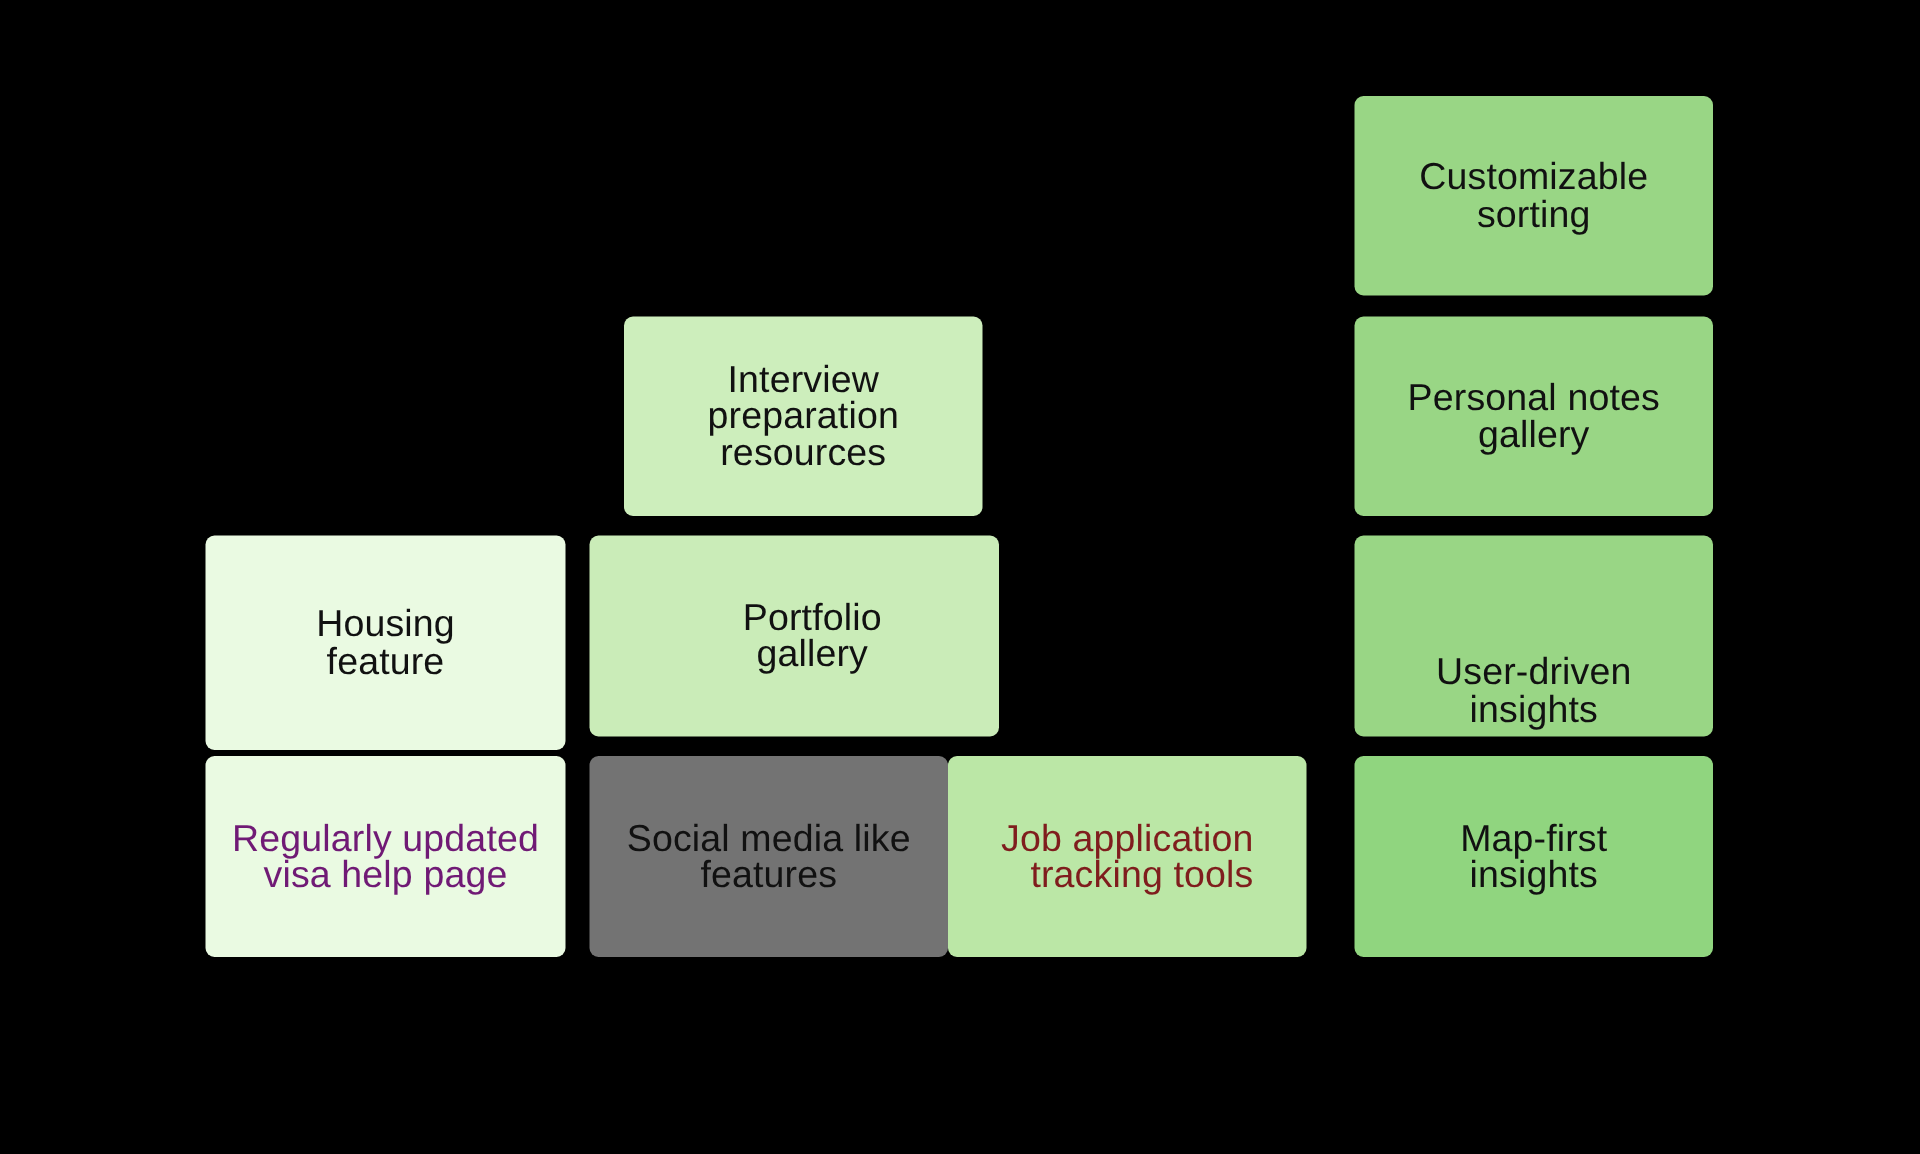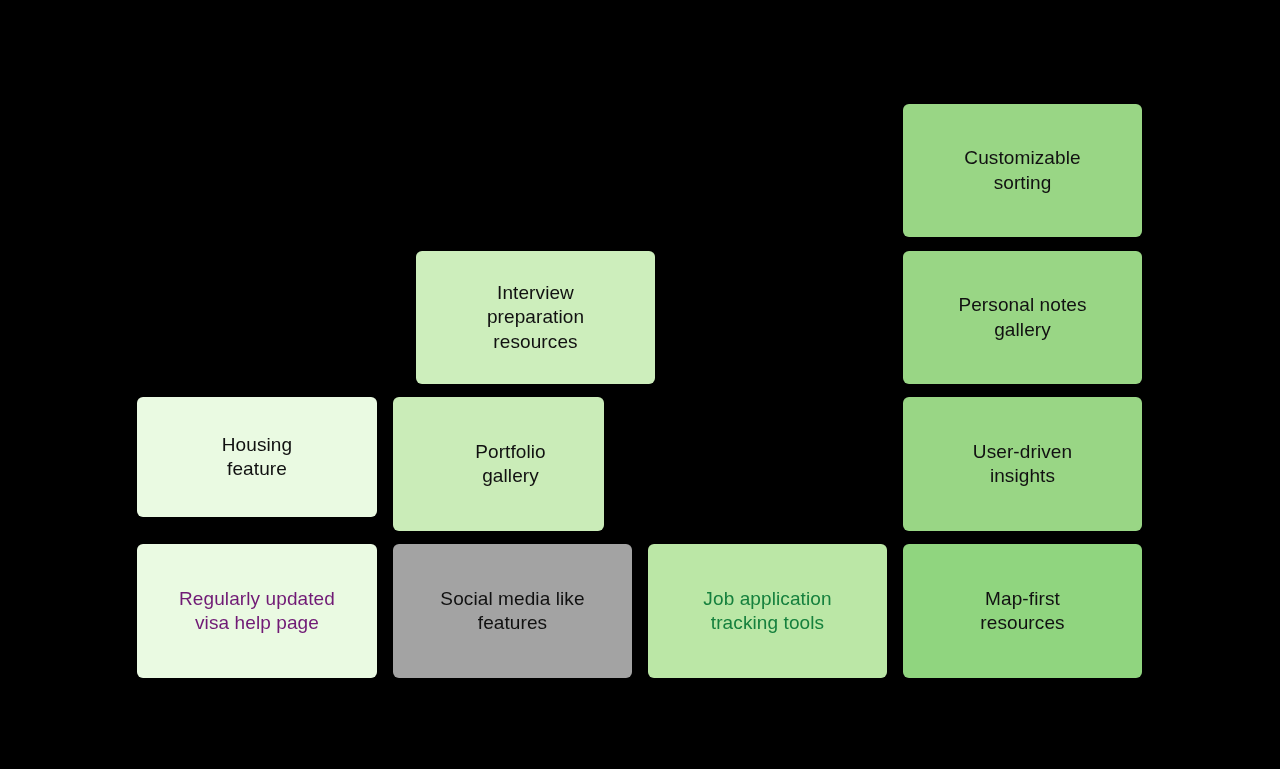--- a/index.html
+++ b/index.html
@@ -24,26 +24,25 @@
   }
   .cell {
     position: absolute;
     box-sizing: border-box;
     border-radius: 6px;
     display: flex;
     align-items: center;
     justify-content: center;
     text-align: center;
     color: #111111;
-    font-size: 19px;
+    font-size: 25px;
     line-height: 24.5px;
     font-family: "Liberation Sans", sans-serif;
     padding: 6px 10px;
     letter-spacing: 0.1px;
-    margin-top: 40px;
   }
   .cell-label {
     display: block;
     white-space: pre-line;
   }
 </style>
 </head>
 <body>
 
 <div id="canvas" style="background: rgb(0, 0, 0);">
@@ -53,41 +52,41 @@
     </div>
     <div class="cell" style="left: 416px; top: 211px; width: 239px; height: 133px; background: rgb(205, 238, 188); color: rgb(17, 17, 17);">
       <span class="cell-label">Interview
 preparation
 resources</span>
     </div>
     <div class="cell" style="left: 903px; top: 211px; width: 239px; height: 133px; background: rgb(153, 214, 133); color: rgb(17, 17, 17);">
       <span class="cell-label">Personal notes
 gallery</span>
     </div>
-    <div class="cell" style="left: 137px; top: 357px; width: 240px; height: 120px; background: rgb(234, 250, 226); color: rgb(17, 17, 17);">
+    <div class="cell" style="left: 137px; top: 357px; width: 240px; height: 143px; background: rgb(234, 250, 226); color: rgb(17, 17, 17);">
       <span class="cell-label">Housing
 feature</span>
     </div>
-    <div class="cell" style="left: 393px; top: 357px; width: 211px; height: 134px; background: rgb(202, 236, 184); color: rgb(17, 17, 17); padding-left: 34px;">
+    <div class="cell" style="left: 393px; top: 357px; width: 273px; height: 134px; background: rgb(202, 236, 184); color: rgb(17, 17, 17); padding-left: 34px;">
       <span class="cell-label">Portfolio
 gallery</span>
     </div>
-    <div class="cell" style="left: 903px; top: 357px; width: 239px; height: 134px; background: rgb(153, 214, 133); color: rgb(17, 17, 17);">
+    <div class="cell" style="left: 903px; top: 357px; width: 239px; height: 134px; background: rgb(153, 214, 133); color: rgb(17, 17, 17); align-items: flex-end;">
       <span class="cell-label">User-driven
 insights</span>
     </div>
     <div class="cell" style="left: 137px; top: 504px; width: 240px; height: 134px; background: rgb(234, 250, 226); color: #701a75;">
       <span class="cell-label">Regularly updated
 visa help page</span>
     </div>
-    <div class="cell" style="left: 393px; top: 504px; width: 239px; height: 134px; background: #a3a3a3; color: rgb(17, 17, 17);">
+    <div class="cell" style="left: 393px; top: 504px; width: 239px; height: 134px; background: #737373; color: rgb(17, 17, 17);">
       <span class="cell-label">Social media like
 features</span>
     </div>
-    <div class="cell" style="left: 648px; top: 504px; width: 239px; height: 134px; background: rgb(187, 231, 166); color: #15803d;">
+    <div class="cell" style="left: 632px; top: 504px; width: 239px; height: 134px; background: rgb(187, 231, 166); color: #7f1d1d; text-align: right;">
       <span class="cell-label">Job application
 tracking tools</span>
     </div>
     <div class="cell" style="left: 903px; top: 504px; width: 239px; height: 134px; background: rgb(144, 213, 127); color: rgb(17, 17, 17);">
       <span class="cell-label">Map-first
-resources</span>
+insights</span>
     </div>
   </div>
 
 </body></html>

